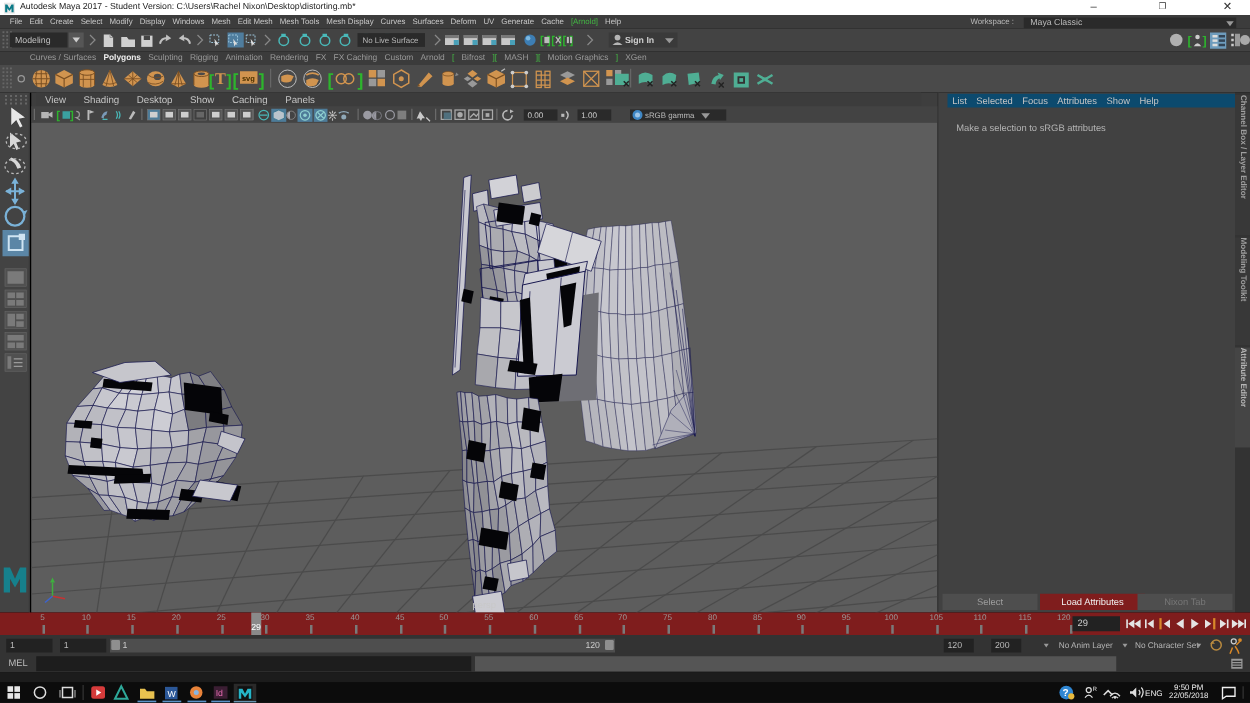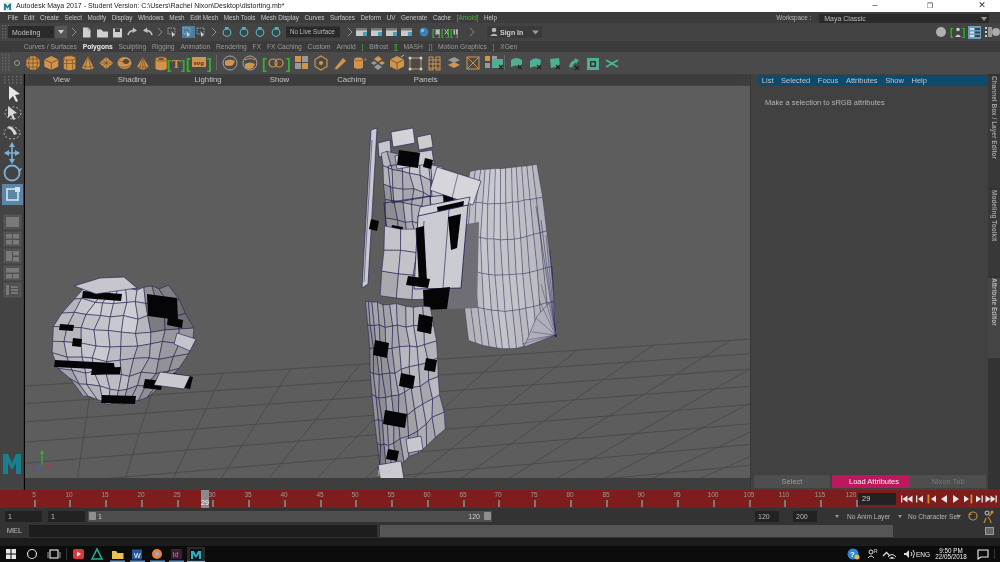--- a/index.html
+++ b/index.html
@@ -15,23 +15,23 @@
 #wsel:after{content:"";position:absolute;right:2px;top:3px;border-left:3px solid transparent;border-right:3px solid transparent;border-top:4px solid #999}
 #statusline{top:23px;height:18px;background:#434343}
 #shelftabs{top:41px;height:11px;background:#3b3b3b;color:#9a9a9a;font-size:6.7px;line-height:11px;white-space:nowrap}
 #shelftabs span{margin:0 2.9px}
 #shelftabs .act{color:#eee;font-weight:bold}
 #shelftabs .grn{color:#43b643}
 #shelf{top:52px;height:22px;background:#4a4a4a}
 #toolbox{position:absolute;left:0;top:74px;width:24px;height:416px;background:#434343;border-right:1px solid #393939}
 #viewport{position:absolute;left:25px;top:74px;width:725px;height:416px;background:#3e3e3e}
 #vpmenu{position:absolute;left:4px;top:0;width:708px;height:11px;background:#3c3c3c;color:#c4c4c4;font-size:7.8px;line-height:11px;white-space:nowrap}
-#vpmenu span{margin:0 24px}
+#vpmenu span{margin:0 7px}
 #vpicons{position:absolute;left:0;top:11px;width:725px;height:13px;background:#434343}
-#vp3d{position:absolute;left:0;top:12px;width:833px;height:392px}
+#vp3d{position:absolute;left:0;top:24px;width:833px;height:392px}
 #attrpanel{position:absolute;left:750px;top:74px;width:238px;height:416px;background:#414141;border-left:1px solid #383838}
 #attrmenu{position:absolute;left:7px;top:1px;width:100%;height:11px;background:#0c4a6e;color:#c4c4c4;font-size:7.5px;line-height:11px;white-space:nowrap}
 #attrmenu span{margin:0 3.8px}
 #attrmsg{position:absolute;left:14px;top:24px;color:#b4b4b4;font-size:7.5px}
 .abtn{position:absolute;bottom:2px;height:13px;background:#4e4e4e;color:#9e9e9e;font-size:7.5px;line-height:13px;text-align:center}
 #sidetabs{position:absolute;left:988px;top:74px;width:12px;height:416px;background:#333}
 .vtab{position:absolute;left:0;width:12px;color:#9f9f9f;font-size:6.5px;font-weight:bold;background:#383838}
 .vtab div{transform:rotate(90deg) translateY(-100%);transform-origin:top left;white-space:nowrap;width:200px;height:12px;line-height:12px}
 </style></head><body>
 
@@ -391,21 +391,21 @@
       <rect x="13" y="200" width="6" height="4.5" fill="#7a7a7a"></rect>
       <rect x="4" y="209" width="17" height="14" fill="#505050" stroke="#666" stroke-width="0.5"></rect>
       <rect x="6" y="211" width="3" height="10" fill="#7a7a7a"></rect>
       <path d="M11,213 h7 M11,216 h7 M11,219 h7" stroke="#9a9a9a"></path>
       <g transform="translate(3,378)">
         <path d="M0,22 L0,2 L5,2 L9,11 L13,2 L18,2 L18,22 L13,22 L13,11 L9,18 L5,11 L5,22 Z" fill="#16808c"></path>
       </g>
     </svg>
   </div>
 <div id="viewport">
-    <div id="vpmenu"><span>View</span><span>Shading</span><span>Lighting</span><span>Show</span><span>Caching</span><span>Panels</span></div>
+    <div id="vpmenu"><span>View</span><span>Shading</span><span>Desktop</span><span>Show</span><span>Caching</span><span>Panels</span></div>
     <div id="vpicons">
       <svg width="725" height="13" style="position:absolute;left:0;top:0">
         <rect x="2" y="2" width="1" height="9" fill="#6a6a6a"></rect>
         <path d="M8,4.5 h6 v5 h-6 Z M14,6 l3,-1.8 v5 l-3,-1.8" fill="#b5b5b5"></path>
         <text x="20" y="10.5" font-size="9" fill="#2db52d" font-weight="bold">[</text>
         <rect x="25" y="4" width="6" height="6" fill="#3aa0a0"></rect>
         <text x="31" y="10.5" font-size="9" fill="#2db52d" font-weight="bold">]</text>
         <path d="M36,4 a2.5,2.5 0 1 1 0,5 l3,2" fill="none" stroke="#999" stroke-width="1"></path>
         <rect x="45" y="3" width="1.5" height="8" fill="#bbb"></rect>
         <path d="M46.5,3 l4,1.5 -4,1.5" fill="#bbb"></path>
@@ -839,21 +839,21 @@
           <line x1="17" y1="379" x2="11" y2="384" stroke="#3c64d2" stroke-width="1.2"></line>
           <path d="M15,368 L19,368 L17,364 Z" fill="#3fae3f"></path>
         </g>
         <text x="353" y="388" font-family="Liberation Sans, sans-serif" font-size="7.5" fill="#c8c8c8">persp</text>
       </svg></div>
   </div>
 <div id="attrpanel">
     <div id="attrmenu"><span>List</span><span>Selected</span><span>Focus</span><span>Attributes</span><span>Show</span><span>Help</span></div>
 <div id="attrmsg">Make a selection to sRGB attributes</div>
 <div class="abtn" style="left:3px;width:76px">Select</div>
-<div class="abtn" style="left:81px;width:84px;background:#be185d;color:#f0f0f0">Load Attributes</div>
+<div class="abtn" style="left:81px;width:84px;background:#7f1d1d;color:#f0f0f0">Load Attributes</div>
 <div class="abtn" style="left:159px;width:76px;color:#777">Nixon Tab</div>
   </div>
 <div id="sidetabs">
 <div class="vtab" style="top:2px;height:112px">
       <div>Channel Box / Layer Editor</div>
     </div>
 <div class="vtab" style="top:116px;height:86px">
       <div>Modeling Toolkit</div>
     </div>
 <div class="vtab" style="top:204px;height:80px;background:#454545;color:#b5b5b5">

